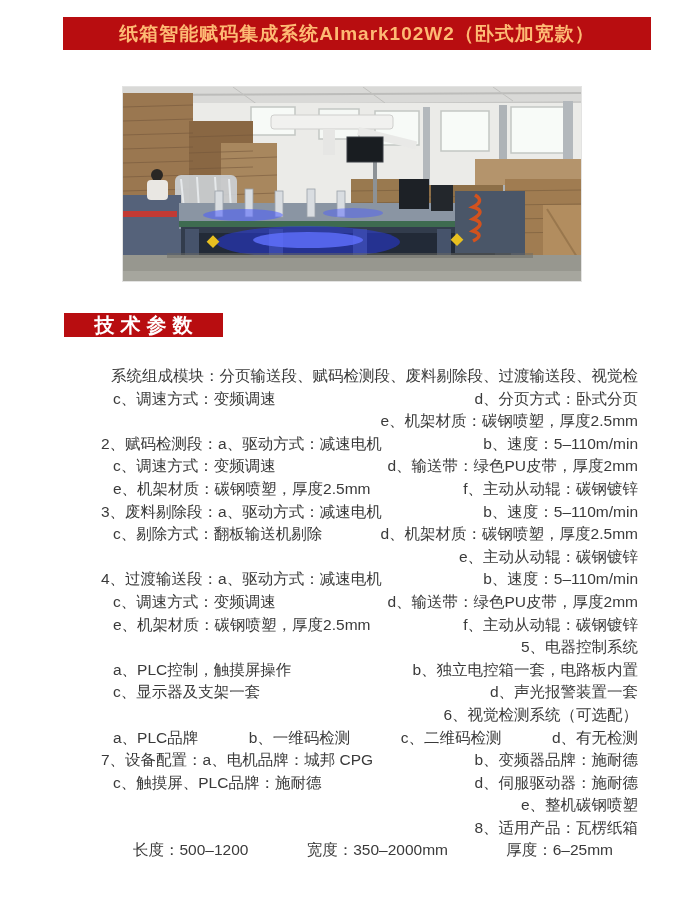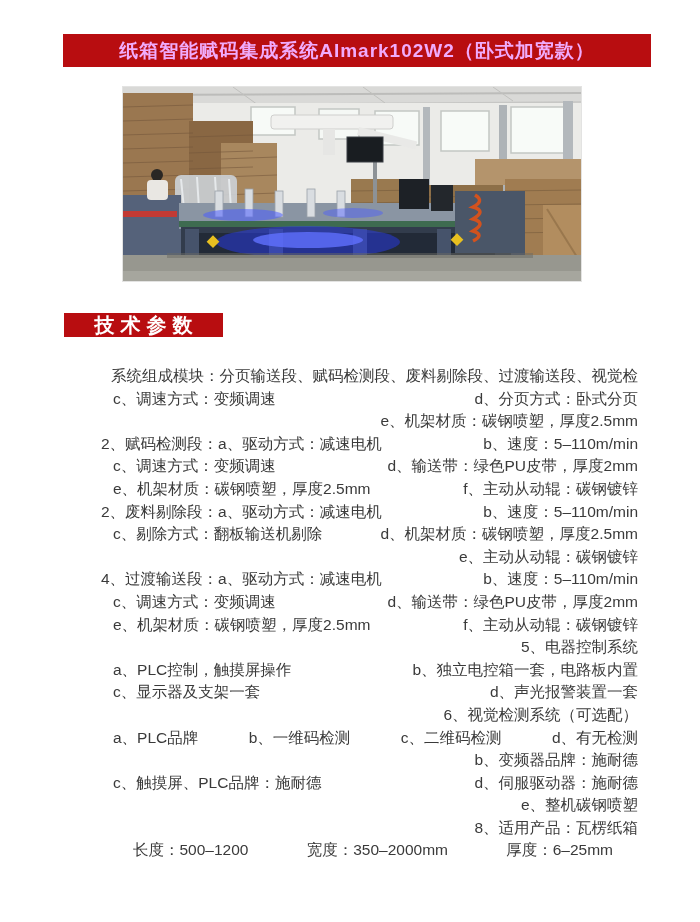--- a/index.html
+++ b/index.html
@@ -9,24 +9,23 @@
     position:relative;
     font-family:"Liberation Sans","DejaVu Sans",sans-serif;
     color:#3a3a3a;
     overflow:hidden;
   }
   :root{ --brand-red:#b80d10; --text:#3a3a3a; }
 
   .title-bar{
     position:absolute; left:63px; top:17px; width:588px; height:33px;
     background:var(--brand-red);
-    color:#f0abfc; font-size:19px; font-weight:bold; letter-spacing:1px;
+    color:#fdba74; font-size:19px; font-weight:bold; letter-spacing:1px;
     display:flex; align-items:center; justify-content:center;
     white-space:nowrap;
-    margin-top:17px;
   }
 
   .photo-frame{
     position:absolute; left:122px; top:86px; width:458px; height:194px;
     border:1px solid #e3e3e2; box-sizing:content-box; background:#e8e8e6;
   }
   .photo-frame svg{display:block;}
 
   .section-header{
     position:absolute; left:64px; top:313px; width:159px; height:24px;
@@ -210,21 +209,21 @@
     </div>
     <div class="spec-row indent-l">
       <span class="left">c、调速方式：变频调速</span>
       <span class="right">d、输送带：绿色PU皮带，厚度2mm</span>
     </div>
     <div class="spec-row indent-l">
       <span class="left">e、机架材质：碳钢喷塑，厚度2.5mm</span>
       <span class="right">f、主动从动辊：碳钢镀锌</span>
     </div>
     <div class="spec-row indent-n">
-      <span class="left">2、废料剔除段：a、驱动方式：减速电机</span>
+      <span class="left">3、废料剔除段：a、驱动方式：减速电机</span>
       <span class="right">b、速度：5–110m/min</span>
     </div>
     <div class="spec-row indent-l">
       <span class="left">c、剔除方式：翻板输送机剔除</span>
       <span class="right">d、机架材质：碳钢喷塑，厚度2.5mm</span>
     </div>
     <div class="spec-row indent-l">
       <span class="left">e、主动从动辊：碳钢镀锌</span>
     </div>
     <div class="spec-row indent-n">
@@ -253,20 +252,21 @@
     <div class="spec-row indent-n">
       <span class="left">6、视觉检测系统（可选配）</span>
     </div>
     <div class="spec-row indent-l cells">
       <span>a、PLC品牌</span>
       <span>b、一维码检测</span>
       <span>c、二维码检测</span>
       <span>d、有无检测</span>
     </div>
     <div class="spec-row indent-n">
+      <span class="left">7、设备配置：a、电机品牌：城邦 CPG</span>
       <span class="right">b、变频器品牌：施耐德</span>
     </div>
     <div class="spec-row indent-l">
       <span class="left">c、触摸屏、PLC品牌：施耐德</span>
       <span class="right">d、伺服驱动器：施耐德</span>
     </div>
     <div class="spec-row indent-l">
       <span class="left">e、整机碳钢喷塑</span>
     </div>
     <div class="spec-row indent-n">

